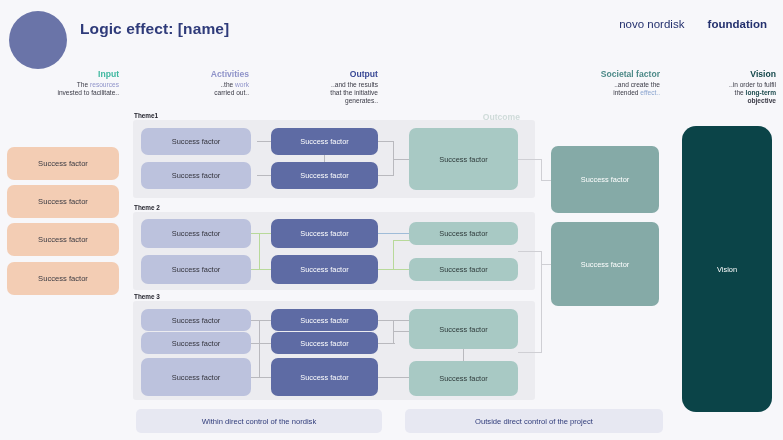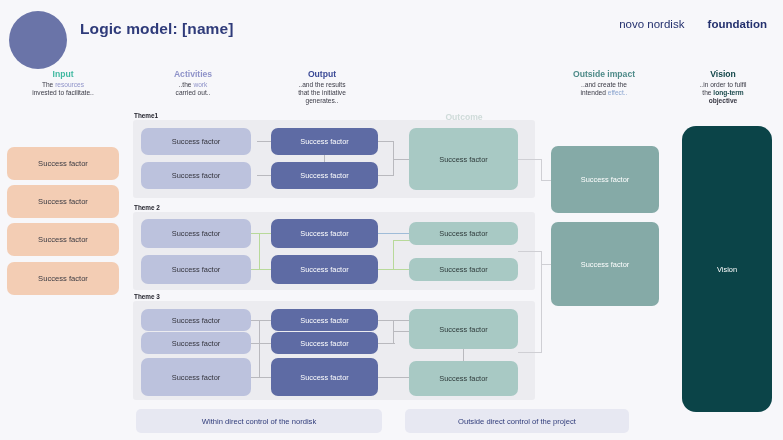--- a/index.html
+++ b/index.html
@@ -40,21 +40,21 @@
     font-size: 11.5px;
     color: #24316e;
     white-space: nowrap;
   }
   .brand .b-light { font-weight: normal; margin-left: 40px; }
   .brand .b-bold  { font-weight: bold; margin-left: 20px; }
 
   
   .colhead {
     position: absolute;
-    text-align: center;
+    text-align: right;
     line-height: 1.18;
   }
   .colhead .ch-title {
     font-size: 8.6px;
     font-weight: bold;
     display: block;
     margin-bottom: 2px;
   }
   .colhead .ch-sub {
     font-size: 6.6px;
@@ -134,21 +134,21 @@
     align-items: center;
     justify-content: center;
   }
 </style>
 </head>
 <body>
 
 <div id="canvas">
 
   <div class="logo-circle"></div>
-  <div class="doc-title">Logic model: [name]</div>
+  <div class="doc-title">Logic effect: [name]</div>
   <div class="brand"><span class="b-light">novo nordisk </span><span class="b-bold">foundation</span></div>
 
   <div class="colhead" style="left:7px; top:69px; width:112px;">
     <span class="ch-title" style="color:#3fb8a0;">Input</span>
     <span class="ch-sub"><span>The </span><span class="hl-purple">resources</span></span>
     <span class="ch-sub">invested to facilitate..</span>
   </div>
 
   <div class="colhead" style="left:137px; top:69px; width:112px;">
     <span class="ch-title" style="color:#8f93c9;">Activities</span>
@@ -164,21 +164,21 @@
   </div>
 
   <div class="colhead" style="left:408px; top:80px; width:112px;margin-top:32px;">
     <span class="ch-title" style="color:#cfdbd9;">Outcome</span>
     <span class="ch-sub" style="color:#6f6f78;">..to achieve</span>
     <span class="ch-sub" style="color:#6f6f78;">the desired</span>
     <span class="ch-sub" style="color:#cfdbd9;">change..</span>
   </div>
 
   <div class="colhead" style="left:548px; top:69px; width:112px;">
-    <span class="ch-title" style="color:#4d8a88;">Outside impact</span>
+    <span class="ch-title" style="color:#4d8a88;">Societal factor</span>
     <span class="ch-sub">..and create the</span>
     <span class="ch-sub"><span>intended </span><span class="hl-blue">effect..</span></span>
   </div>
 
   <div class="colhead" style="left:670px; top:69px; width:106px;">
     <span class="ch-title" style="color:#14484b;">Vision</span>
     <span class="ch-sub">..in order to fulfil</span>
     <span class="ch-sub"><span>the </span><span class="hl-bold">long-term</span></span>
     <span class="ch-sub hl-bold">objective</span>
   </div>
@@ -254,15 +254,15 @@
   <div class="conn pale" style="left:518px; top:352px; width:24px; height:1px;"></div>
   <div class="conn pale" style="left:541px; top:251px; width:1px; height:101px;"></div>
   <div class="conn pale" style="left:541px; top:264px; width:10px; height:1px;"></div>
 
   <div class="node n-impact" style="left:551px; top:146px; width:108px; height:67px;">Success factor</div>
   <div class="node n-impact" style="left:551px; top:222px; width:108px; height:84px;">Success factor</div>
 
   <div class="node n-vision" style="left:682px; top:126px; width:90px; height:286px;">Vision</div>
 
   <div class="footbar" style="left:136px; top:409px; width:246px;">Within direct control of the nordisk</div>
-  <div class="footbar" style="left:405px; top:409px; width:224px;">Outside direct control of the project</div>
+  <div class="footbar" style="left:405px; top:409px; width:258px;">Outside direct control of the project</div>
 
 </div>
 
 </body></html>

